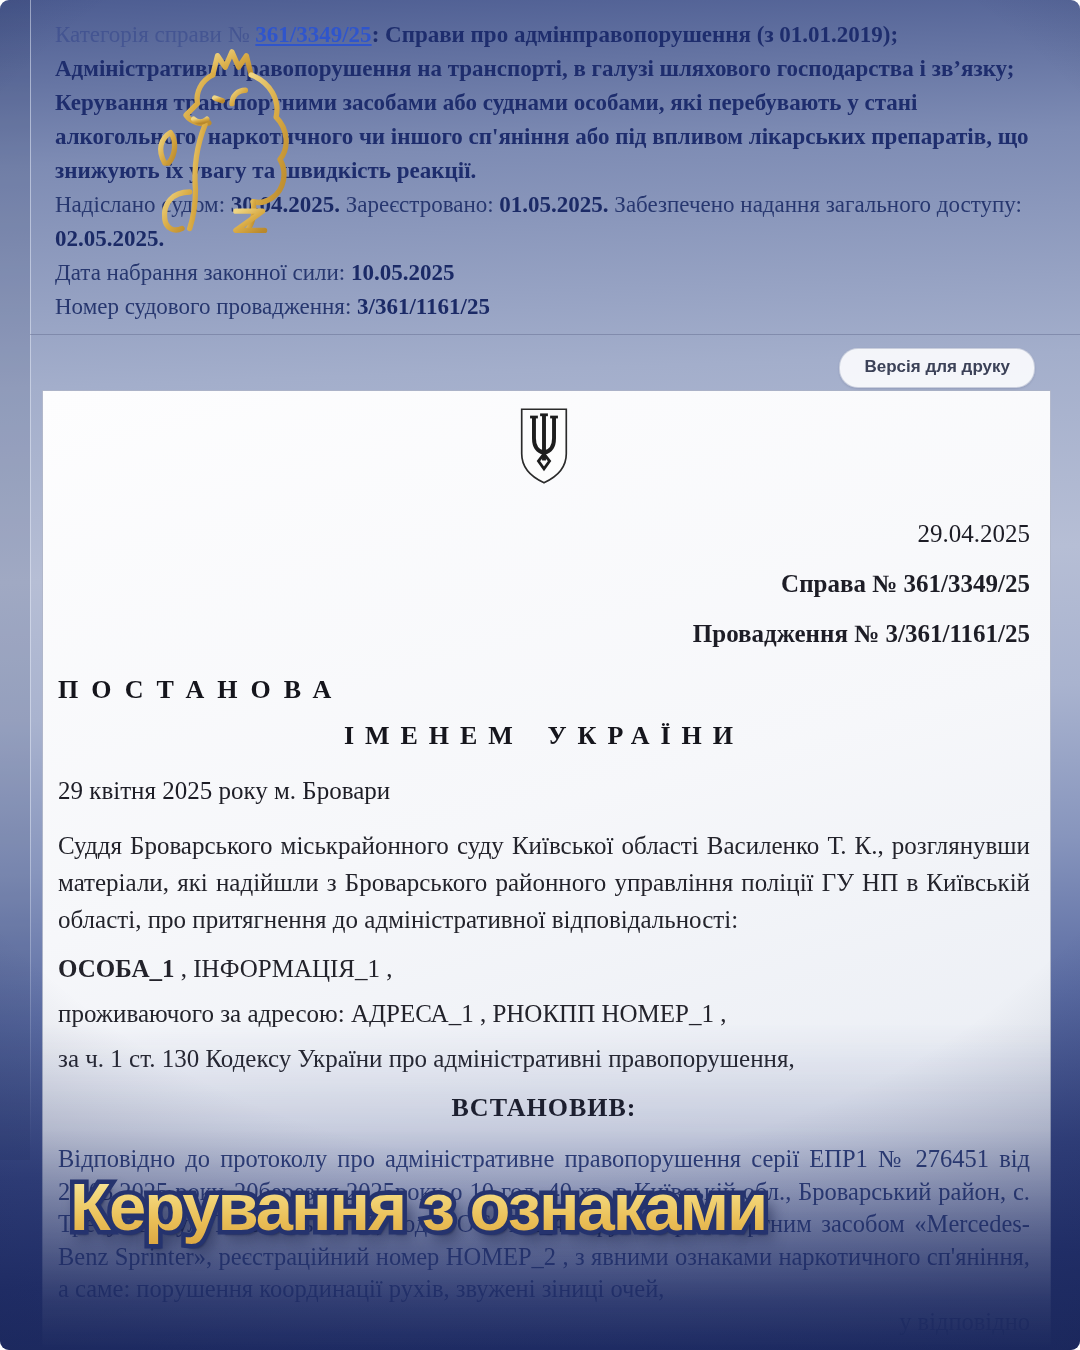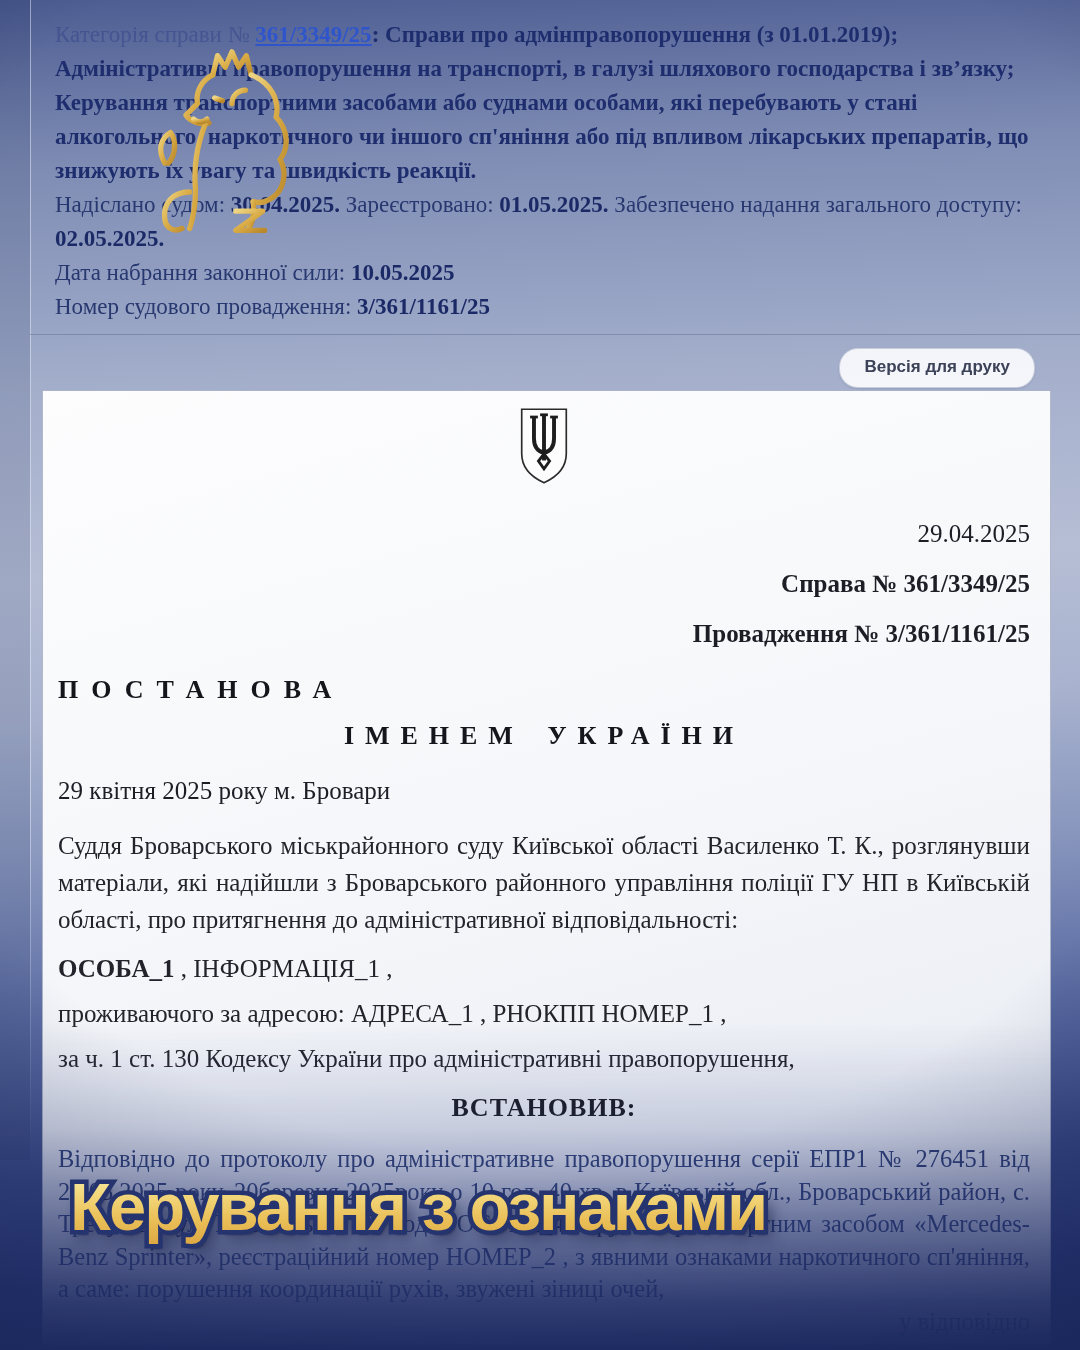--- a/index.html
+++ b/index.html
@@ -1,18 +1,18 @@
 <!DOCTYPE html>
 <html><head>
 <meta charset="utf-8">
 <style>
   html,body{margin:0;padding:0;}
   body{width:1080px;height:1350px;overflow:hidden;font-family:"Liberation Serif",serif;}
   #canvas{position:relative;width:1080px;height:1350px;overflow:hidden;
-    background:linear-gradient(178deg,#4d5d92 0%,#7e8cb4 12%,#a3aecb 28%,#b6bed5 42%,#a9b3cf 52%,#8795bd 63%,#5a6ba2 74%,#33427f 85%,#253370 93%,#202e68 100%);}
+    background:linear-gradient(178deg,#4d5d92 0%,#7e8cb4 12%,#a3aecb 28%,#b6bed5 42%,#a9b3cf 52%,#8795bd 63%,#5a6ba2 74%,#33427f 85%,#253370 93%,#202e68 100%);border-radius:9px;}
   .vignette{position:absolute;inset:0;pointer-events:none;z-index:25;
     background:radial-gradient(125% 92% at 50% 38%, rgba(0,0,0,0) 52%, rgba(16,26,68,0.42) 86%, rgba(12,20,58,0.62) 100%);}
   .left-strip{position:absolute;left:0;top:0;width:30px;height:1160px;background:rgba(30,40,85,0.14);}
   .page-edge{position:absolute;left:30px;top:0;width:1px;height:1150px;background:rgba(225,231,244,0.55);
     -webkit-mask-image:linear-gradient(180deg,#000 70%,transparent 100%);mask-image:linear-gradient(180deg,#000 70%,transparent 100%);}
   .meta-divider{position:absolute;left:30px;top:334px;right:0;height:1px;background:rgba(105,115,150,0.55);}
 
   
   .meta{position:absolute;left:55px;top:18px;width:975px;font-size:23px;line-height:34px;
     font-weight:bold;color:#1e2d6d;z-index:5;}

